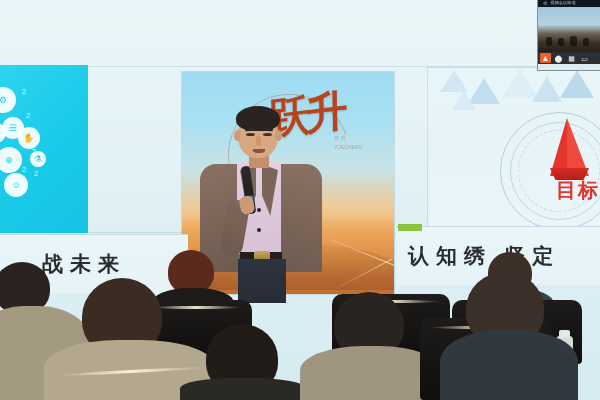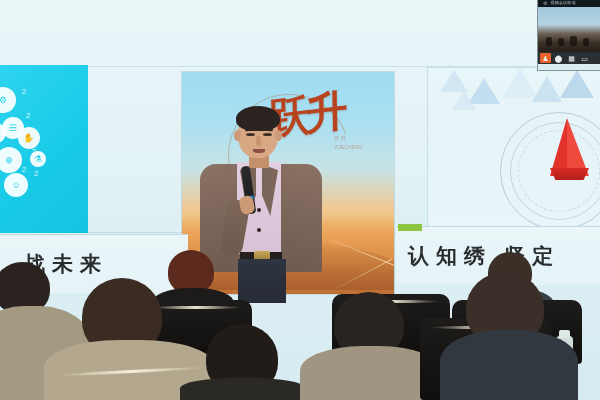--- a/index.html
+++ b/index.html
@@ -160,21 +160,21 @@
     background:linear-gradient(180deg,#eaf6f8,#e5f3f7);
     border-top:1px solid rgba(150,190,205,.45);
   }
   .strip-left{left:-2px;top:234px;width:190px;}
   .strip-right{left:396px;top:226px;width:208px;}
   .strip-text{
     position:absolute;top:50%;transform:translateY(-50%);
     color:#2a2d30;font-size:21px;letter-spacing:7px;font-weight:700;
     font-family:"Liberation Serif", serif;white-space:nowrap;
   }
-  .strip-left .strip-text{left:26px;text-align:right;}
+  .strip-left .strip-text{left:44px;text-align:right;}
   .strip-right .strip-text{left:12px;}
   .strip-right .bracket{
     position:absolute;left:2px;top:-3px;width:24px;height:7px;background:#8cc63f;
   }
 
   
   .vc-monitor{
     position:absolute;left:538px;top:-2px;width:62px;height:72px;
     background:#0e1418;overflow:hidden;
     box-shadow:0 0 0 1px rgba(60,80,90,.6);
@@ -353,20 +353,21 @@
     <div class="tri" style="left:74px;top:0px;border-left:18px solid transparent;border-right:18px solid transparent;border-bottom:30px solid #dcecf7"></div>
     <div class="tri" style="left:104px;top:8px;border-left:15px solid transparent;border-right:15px solid transparent;border-bottom:26px solid #c6dff0"></div>
     <div class="tri" style="left:132px;top:2px;border-left:17px solid transparent;border-right:17px solid transparent;border-bottom:28px solid #b4d4ea"></div>
     <div class="tri" style="left:24px;top:22px;border-left:12px solid transparent;border-right:12px solid transparent;border-bottom:20px solid #d8e9f4"></div>
     <div class="rs-compass"></div>
     <div class="rs-compass2"></div>
     <div class="rs-compass3"></div>
     <div class="rs-gem-l"></div>
     <div class="rs-gem-r"></div>
     <div class="rs-gem-base"></div>
+    <div class="rs-redtext">目标</div>
   </div>
 
   <div class="vc-monitor">
     <div class="vc-titlebar">
       <span style="color:#9fb0b8;font-size:5px">⚙</span>
       <span class="vc-title">视频会议终端</span>
     </div>
     <div class="vc-feed">
       <div class="vc-feed-fig" style="left:8px;top:30px;width:6px;height:9px"></div>
       <div class="vc-feed-fig" style="left:20px;top:31px;width:6px;height:8px"></div>

